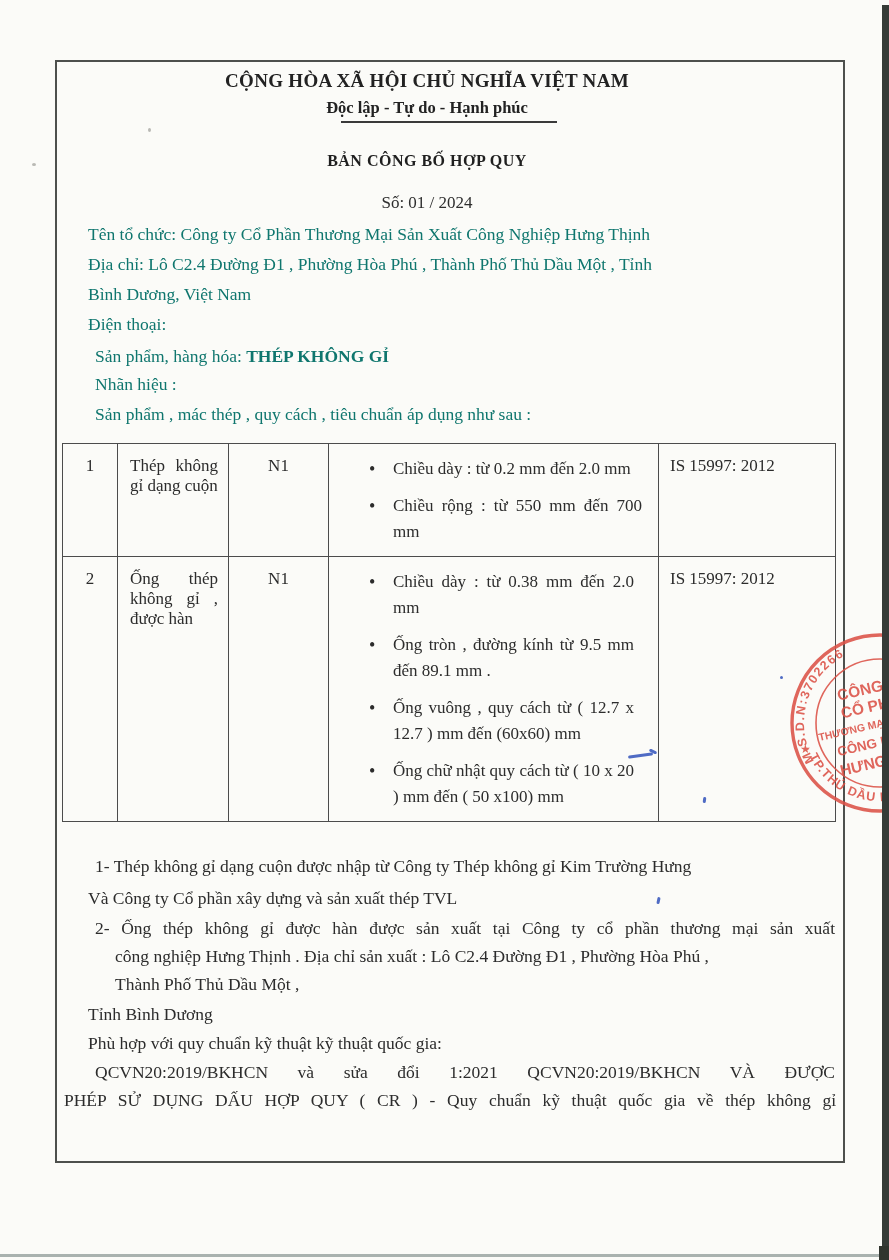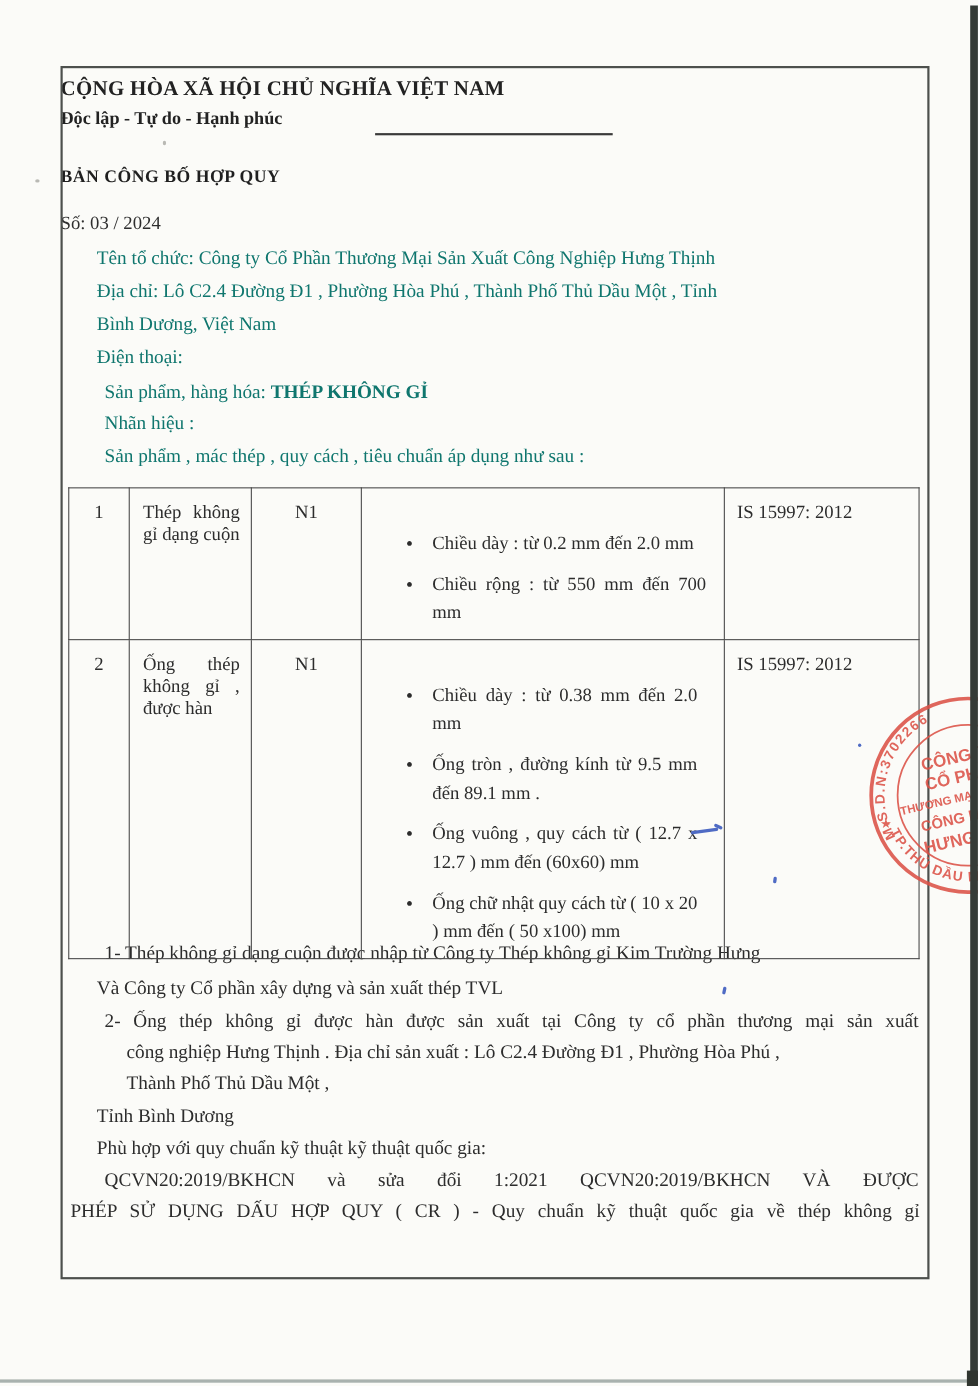--- a/index.html
+++ b/index.html
@@ -21,21 +21,21 @@
     border:2px solid #4d504d;
     background:transparent;
     z-index:5;
   }
   
   .edge-band-right { position:absolute; left:882px; top:5px; width:7px; height:1255px; background:#353b37; z-index:60; }
   .edge-line-bottom { position:absolute; left:0; top:1254px; width:889px; height:3px; background:#a9b2af; z-index:55; }
   .edge-corner { position:absolute; left:879px; top:1246px; width:10px; height:14px; background:#30352f; z-index:61; }
 
   
-  .center-line { position:absolute; left:55px; width:744px; text-align:left; }
+  .center-line { position:absolute; left:55px; width:744px; text-align:center; }
   .nat-title { top:70px; font-size:19px; font-weight:bold; letter-spacing:.3px; color:#222; }
   .motto { top:98px; font-size:16.5px; font-weight:bold; color:#222; }
   .motto-underline { position:absolute; left:341px; top:121px; width:216px; height:2px; background:#3a3a3a; }
   .doc-title { top:152px; font-size:16px; font-weight:bold; letter-spacing:.5px; color:#1f1f1f; }
   .doc-number { top:193px; font-size:17px; }
 
   .txt { position:absolute; font-size:17.5px; white-space:nowrap; color:#0f766e; }
   .bold { font-weight:bold; }
 
   
@@ -47,21 +47,21 @@
   }
   table.spec th, table.spec td { border:1.4px solid #4c4c4c; vertical-align:top; }
   table.spec th { font-weight:normal; height:40px; vertical-align:middle; text-align:left; padding:0 0 0 12px; }
   table.spec th.c, table.spec td.c { text-align:center; padding-left:0; }
   table.spec td { padding-top:12px; }
   td.cell-name { padding-left:12px; padding-right:10px; text-align:justify; }
   td.cell-grade { text-align:center; }
   td.cell-std { padding-left:11px; }
   tr.r1 td { height:104px; }
   tr.r2 td { height:229px; }
-  ul.specs { list-style:none; padding:0 16px 0 38px;margin-top:25px; }
+  ul.specs { list-style:none; padding:0 16px 0 38px; }
   ul.specs li { position:relative; padding-left:26px; margin-bottom:11px; text-align:justify; line-height:26px; }
   ul.specs li::before { content:"•"; position:absolute; left:2px; top:0; font-size:18px; }
   tr.r2 ul.specs { padding-right:24px; }
 
   
   .note { position:absolute; font-size:17.5px; white-space:nowrap; color:#2c2c2c; }
   .note.j { white-space:normal; text-align:justify; text-align-last:justify; }
 
   
   .stamp-svg { position:absolute; left:760px; top:600px; z-index:30; opacity:.88; }
@@ -75,21 +75,21 @@
 
 <div class="page-frame"></div>
 
 <div class="speck" style="left:32px;top:163px;width:4px;height:3px;"></div>
 <div class="speck" style="left:148px;top:128px;width:3px;height:4px;"></div>
 
 <div class="abs center-line nat-title">CỘNG HÒA XÃ HỘI CHỦ NGHĨA VIỆT NAM</div>
 <div class="abs center-line motto">Độc lập - Tự do - Hạnh phúc</div>
 <div class="motto-underline"></div>
 <div class="abs center-line doc-title">BẢN CÔNG BỐ HỢP QUY</div>
-<div class="abs center-line doc-number">Số: 03 / 2024</div>
+<div class="abs center-line doc-number">Số: 01 / 2024</div>
 
 <div class="txt" style="left:88px;top:224px;">Tên tổ chức: Công ty Cổ Phần Thương Mại Sản Xuất Công Nghiệp Hưng Thịnh</div>
 <div class="txt" style="left:88px;top:254px;">Địa chỉ: Lô C2.4 Đường Đ1 , Phường Hòa Phú , Thành Phố Thủ Dầu Một , Tỉnh</div>
 <div class="txt" style="left:88px;top:284px;font-family:Liberation Serif, serif;">Bình Dương, Việt Nam</div>
 <div class="txt" style="left:88px;top:314px;">Điện thoại:</div>
 <div class="txt" style="left:95px;top:346px;"><span>Sản phẩm, hàng hóa: </span><span class="bold">THÉP KHÔNG GỈ</span></div>
 <div class="txt" style="left:95px;top:374px;">Nhãn hiệu :</div>
 <div class="txt" style="left:95px;top:404px;">Sản phẩm , mác thép , quy cách , tiêu chuẩn áp dụng như sau :</div>
 
 <table class="spec">

